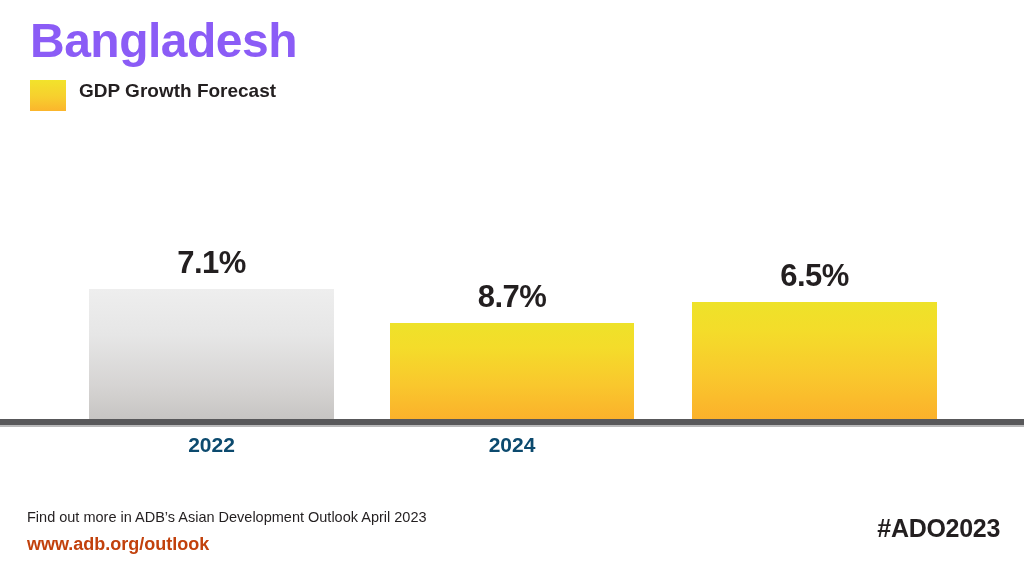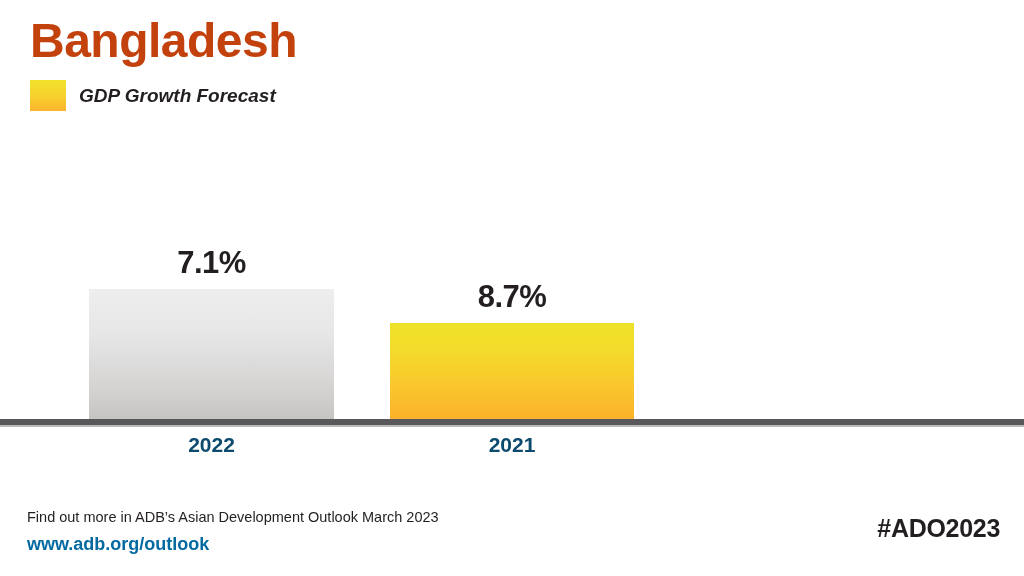--- a/index.html
+++ b/index.html
@@ -21,30 +21,28 @@
     position: absolute;
     left: 30px;
     top: 16px;
     width: 700px;
   }
   #country-title {
     font-size: 48px;
     font-weight: bold;
     line-height: 1.05;
     letter-spacing: -0.5px;
-    color: #c2410c;
+    color: #8b5cf6;
     margin: 0;
     white-space: nowrap;
   }
 
   #legend {
     display: flex;
-    align-items: center;
     margin-top: 14px;
-    font-style: italic;
   }
   #legend-swatch {
     width: 36px;
     height: 31px;
     background: linear-gradient(180deg, #f2e32b 0%, #f7cf2e 55%, #fbb52c 100%);
     flex: 0 0 auto;
   }
   #legend-label {
     font-size: 19px;
     font-weight: bold;
@@ -141,21 +139,21 @@
     font-weight: normal;
     color: #231f20;
     white-space: nowrap;
   }
   #footer-url {
     position: absolute;
     left: 27px;
     top: 534px;
     font-size: 18px;
     font-weight: bold;
-    color: #0369a1;
+    color: #c2410c;
     white-space: nowrap;
   }
   #hashtag {
     position: absolute;
     right: 24px;
     top: 514px;
     font-size: 25px;
     font-weight: bold;
     letter-spacing: -0.3px;
     color: #231f20;
@@ -185,28 +183,34 @@
       </div>
     </div>
 
     <div class="bar-group" style="left:390px; width:244px;">
       <div class="bar-col">
         <div class="bar-value">8.7%</div>
         <div class="bar-rect yellow" style="height:98px;"></div>
       </div>
     </div>
 
+    <div class="bar-group" style="left:692px; width:245px;">
+      <div class="bar-col">
+        <div class="bar-value">6.5%</div>
+        <div class="bar-rect yellow" style="height:119px;"></div>
+      </div>
+    </div>
 
   </div>
 
   <div id="axis-line"></div>
   <div id="axis-line-shadow"></div>
 
   <div class="year-label" style="left:89px; width:245px;">2022</div>
-  <div class="year-label" style="left:390px; width:244px;">2021</div>
+  <div class="year-label" style="left:390px; width:244px;">2024</div>
 
 </div>
 
-<div id="footer-note">Find out more in ADB’s Asian Development Outlook March 2023</div>
+<div id="footer-note">Find out more in ADB’s Asian Development Outlook April 2023</div>
 
 <div id="footer-url">www.adb.org/outlook</div>
 
 <div id="hashtag">#ADO2023</div>
 
 </body></html>

